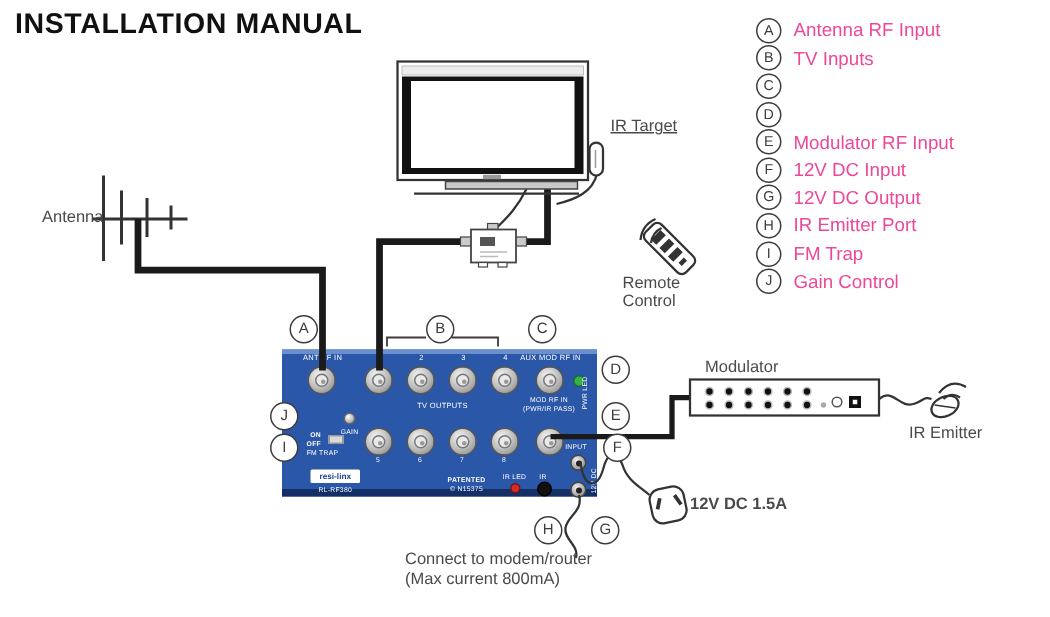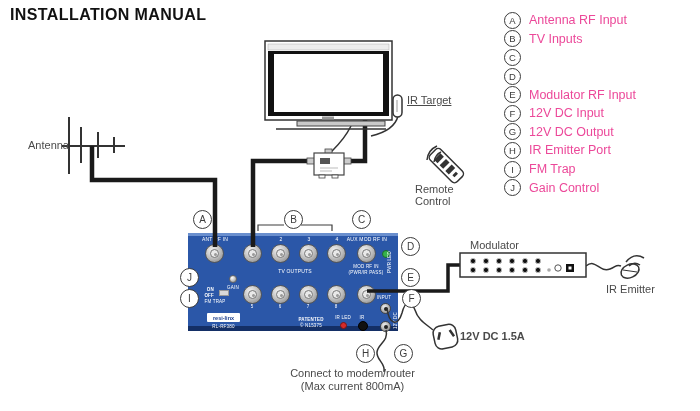--- a/index.html
+++ b/index.html
@@ -4,35 +4,35 @@
 <style>
   html,body{margin:0;padding:0;}
   body{
     width:700px;height:411px;position:relative;overflow:hidden;
     background:#ffffff;
     font-family:"Liberation Sans", sans-serif;
     -webkit-font-smoothing:antialiased;
   }
   .abs{position:absolute;}
   
-  .title{left:10px;top:6px;font-size:16px;font-weight:bold;color:#111;letter-spacing:.4px;}
+  .title{left:10px;top:6px;font-size:19px;font-weight:bold;color:#111;letter-spacing:.4px;}
   
   .legend{left:504px;top:11px;display:flex;flex-direction:column;z-index:7;}
   .legend-row{height:18.6px;display:flex;align-items:center;}
   .lcircle{width:15px;height:15px;border:1.4px solid #3c3c3c;border-radius:50%;
     display:flex;align-items:center;justify-content:center;
     font-size:9.5px;color:#3c3c3c;flex:0 0 auto;background:#fff;}
   .llabel{margin-left:8px;font-size:12.5px;color:#ec4899;white-space:nowrap;}
   
   .callout{width:17px;height:17px;border:1.5px solid #3c3c3c;border-radius:50%;
     background:#fff;display:flex;align-items:center;justify-content:center;
     font-size:10px;color:#3c3c3c;z-index:6;}
   
   .dlabel{font-size:11px;color:#4a4a4a;z-index:7;white-space:nowrap;}
-  .center{text-align:center;}
+  .center{}
   
   .device{left:188px;top:233px;width:210px;height:98px;background:#2b57a8;
     border-top:3px solid #6a8fce;border-bottom:5px solid #142f66;
     box-sizing:border-box;z-index:1;}
   .pnl{position:absolute;color:#fff;font-size:5px;line-height:6px;text-align:center;
     letter-spacing:.2px;white-space:nowrap;}
   .pnl-tiny{font-size:4.5px;line-height:5px;}
   .fcon{position:absolute;width:19px;height:19px;border-radius:50%;
     background:radial-gradient(circle at 38% 32%, #f4f4f4, #b9b9b9 55%, #7d7d7d);
     border:1px solid #555;box-sizing:border-box;}
@@ -308,21 +308,21 @@
     <span>H</span>
   </div>
 <div class="abs callout" style="left:180px;top:289px;">
     <span>I</span>
   </div>
 <div class="abs callout" style="left:180px;top:268px;">
     <span>J</span>
   </div>
 
 <div class="abs dlabel" style="left:28px;top:139px;">Antenna</div>
-<div class="abs dlabel" style="left:407px;top:94px;text-decoration:underline;">IR Target</div>
+<div class="abs dlabel" style="left:407px;top:78px;text-decoration:underline;">IR Target</div>
 <div class="abs dlabel" style="left:415px;top:183px;line-height:12px;">
   <div>Remote</div>
   <div>Control</div>
 </div>
 <div class="abs dlabel" style="left:470px;top:239px;">Modulator</div>
 <div class="abs dlabel" style="left:606px;top:283px;">IR Emitter</div>
 <div class="abs dlabel" style="left:460px;top:330px;font-weight:bold;">12V DC 1.5A</div>
 <div class="abs dlabel center" style="left:270px;top:367px;width:165px;line-height:13px;">
   <div>Connect to modem/router</div>
   <div>(Max current 800mA)</div>

